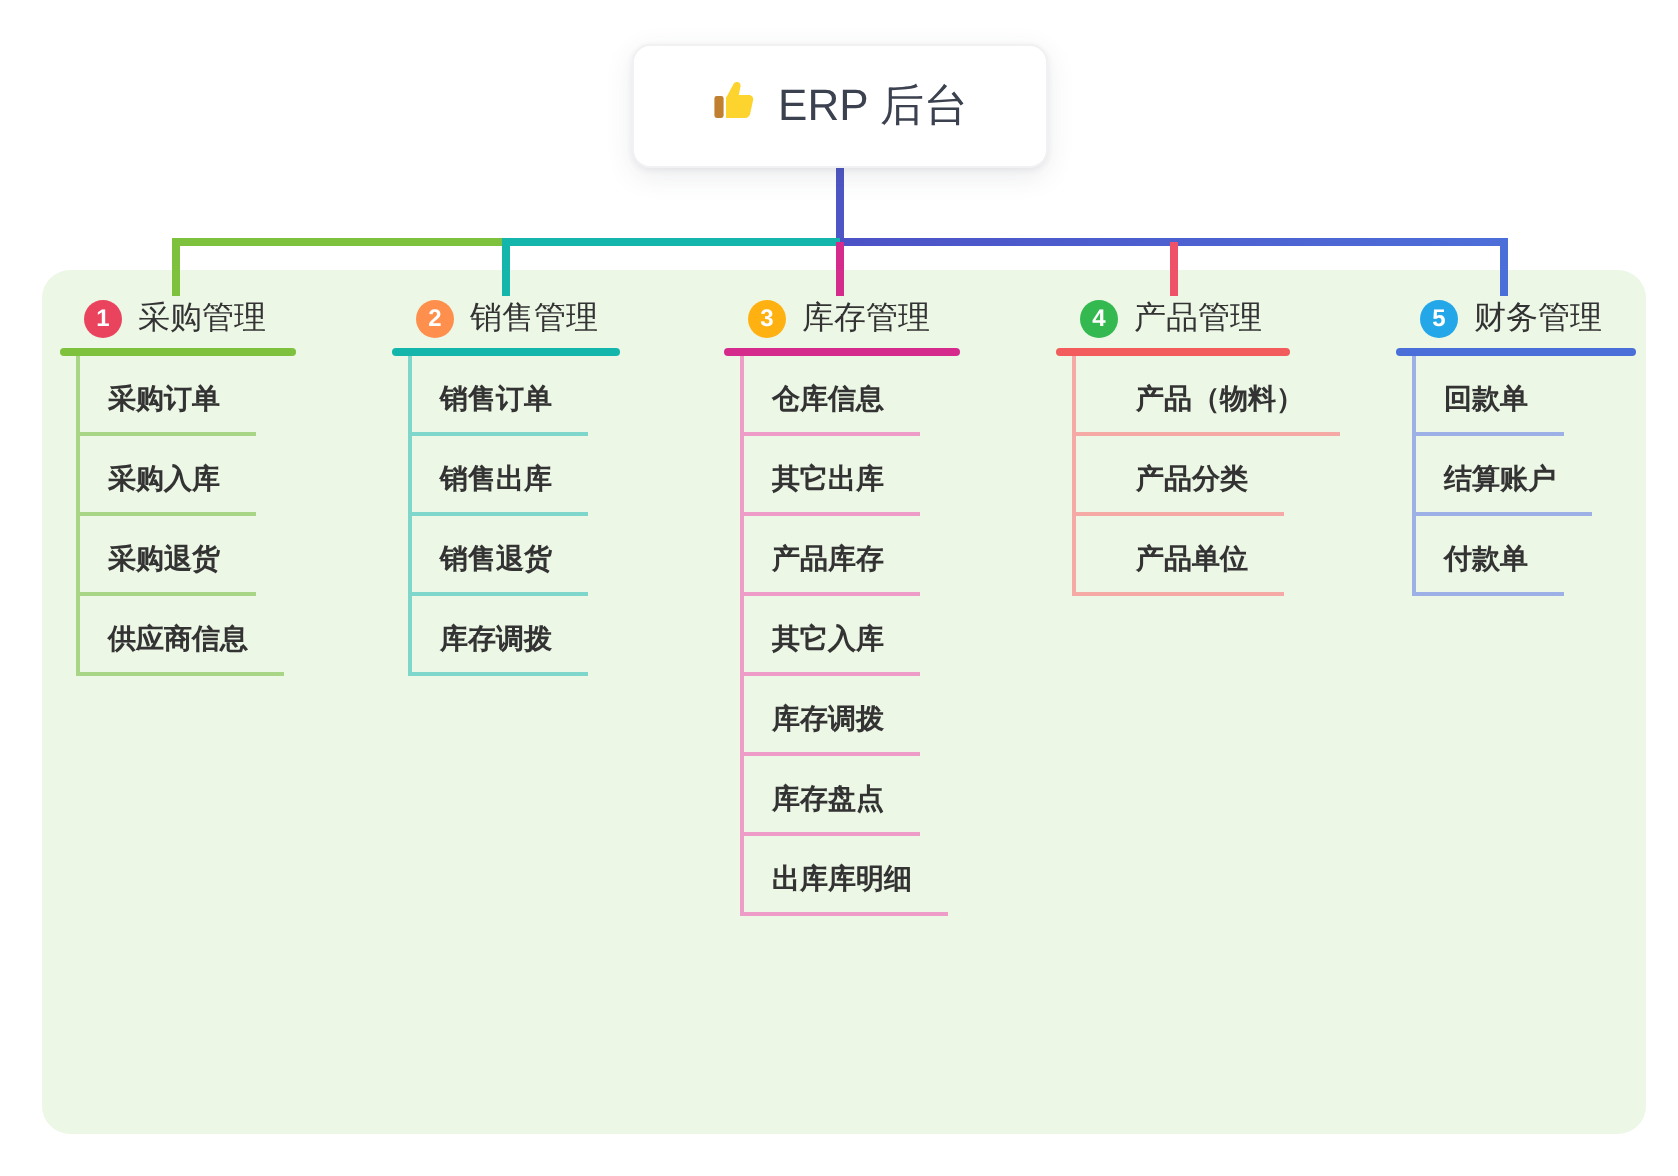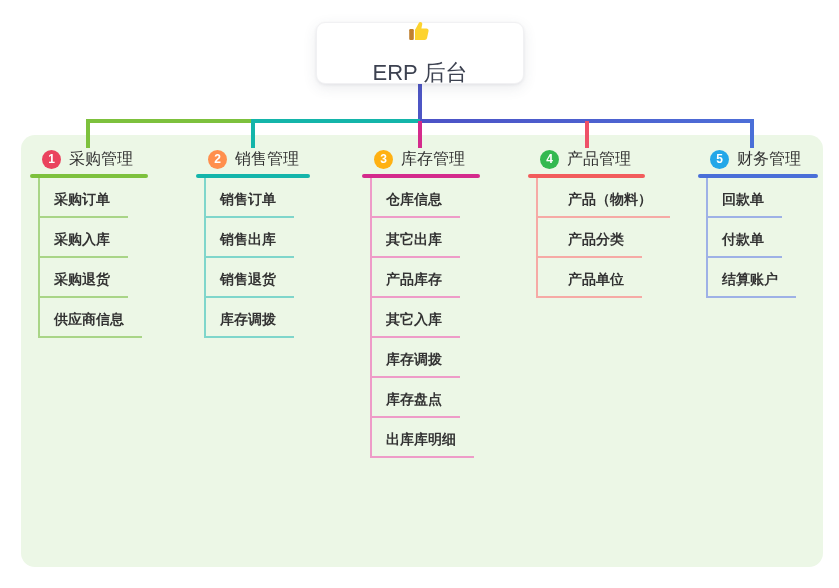--- a/index.html
+++ b/index.html
@@ -9,21 +9,21 @@
 
   
   .panel { position:absolute; left:21px; top:135px; width:802px; height:432px;
     background:#ecf7e6; border-radius:14px; }
 
   
   .root-card { position:absolute; left:316px; top:22px; width:208px; height:62px;
     background:#ffffff; border:1px solid #f1f1f3; border-radius:9px;
     box-shadow:0 4px 14px rgba(60,70,90,.10), 0 1px 3px rgba(60,70,90,.08);
     display:flex; align-items:center; justify-content:center; gap:9px;
-    font-size:22px; font-weight:500; color:#3c4150;flex-direction:column; }
+    font-size:22px; font-weight:500; color:#3c4150; }
   .root-card svg { width:24px; height:24px; }
 
   
   .vline, .hline { position:absolute; }
   .root-vline { left:418px; top:84px; width:4px; height:39px; background:#4e56c5; }
   .bus { top:119px; height:4px; }
   .bus.g { left:86px;  width:167px; background:#7dc13d; border-radius:3px 0 0 0; }
   .bus.t { left:251px; width:169px; background:#14b5aa; }
   .bus.b { left:420px; width:334px; background:linear-gradient(90deg,#4c52c6,#4d6ed8); border-radius:0 3px 0 0; }
   .drop { top:121px; width:4px; height:27px; }
@@ -201,21 +201,21 @@
     <div class="bhead">
       <span class="badge">5</span>
       <span>财务管理</span>
     </div>
     <div class="brule"></div>
     <div class="children">
       <div class="child">
           <span class="child-label">回款单</span>
         </div>
       <div class="child">
+          <span class="child-label">结算账户</span>
+        </div>
+      <div class="child">
           <span class="child-label">付款单</span>
         </div>
-      <div class="child">
-          <span class="child-label">结算账户</span>
-        </div>
     </div>
   </div>
 
 </div>
 
 </body></html>

